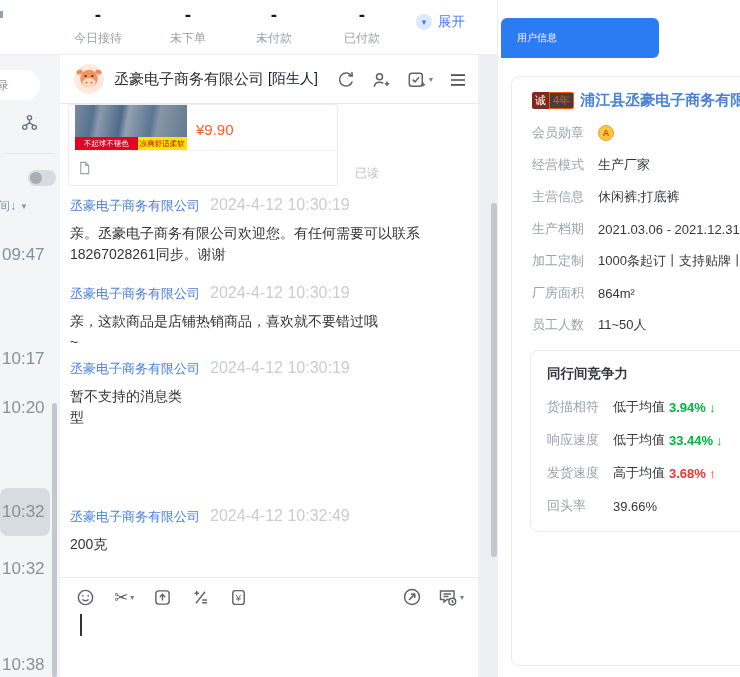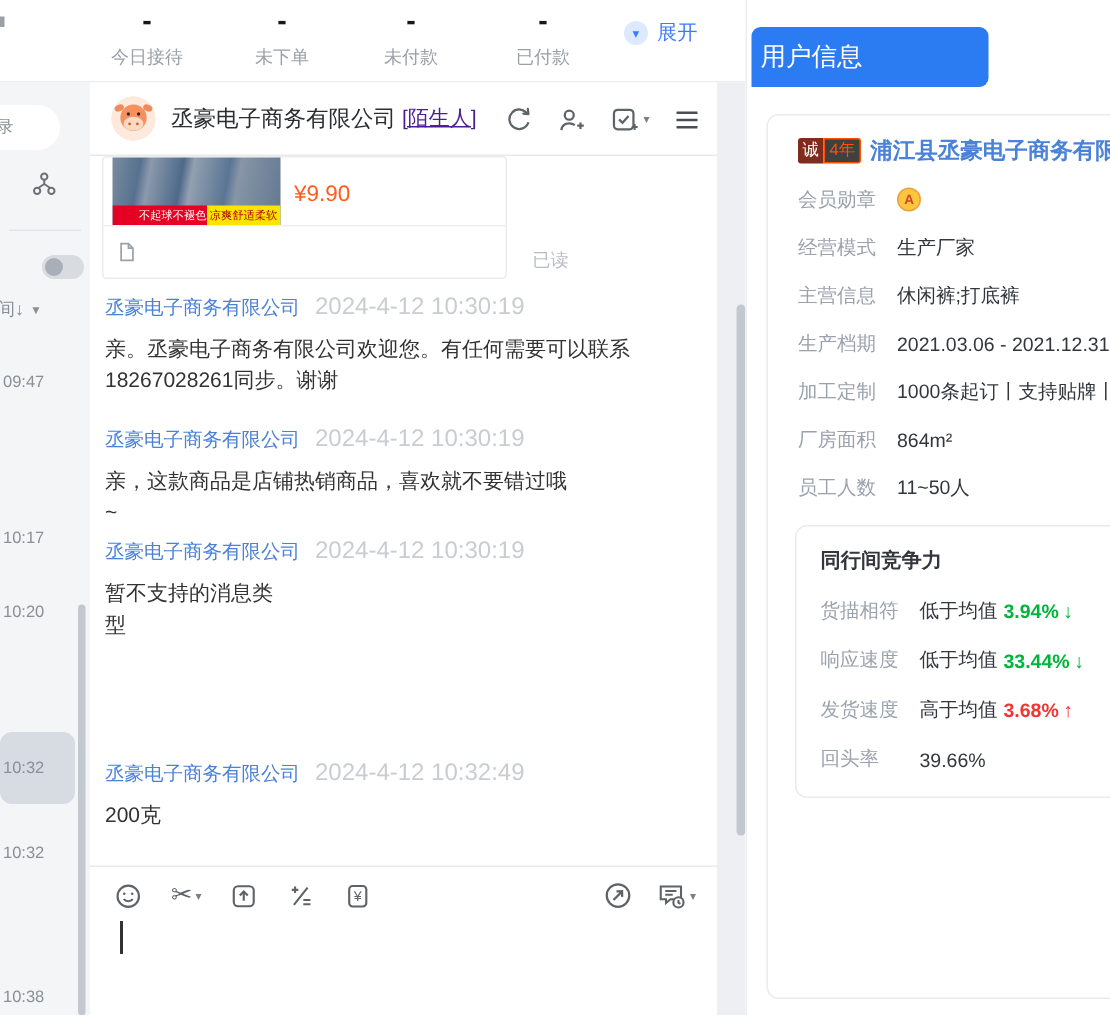--- a/index.html
+++ b/index.html
@@ -23,45 +23,45 @@
   
   .left-col { position:absolute; left:0; top:55px; width:60px; height:622px; background:#f4f5f7; overflow:hidden; }
   .pill { position:absolute; left:-16px; top:15px; width:56px; height:30px; background:#fff; border-radius:16px;
     color:#8a8f98; font-size:11px; line-height:30px; padding-left:14px; overflow:hidden;}
   .org-ico { position:absolute; left:20px; top:58px; }
   .lc-div { position:absolute; left:6px; top:98px; width:48px; height:1px; background:#e3e5e9; }
   .toggle { position:absolute; left:28px; top:115px; width:28px; height:16px; border-radius:8px; background:#d8dbe0; }
   .toggle .knob { position:absolute; left:2px; top:2px; width:12px; height:12px; border-radius:50%; background:#a9afb9; }
   .sort { position:absolute; left:-2px; top:143px; color:#8a9099; font-size:12px; display:flex; align-items:center; gap:4px;}
   .sort .car { font-size:8px; }
-  .time-row { position:absolute; left:0; width:50px; height:48px; color:#8a9099; font-size:11px;
+  .time-row { position:absolute; left:0; width:50px; height:48px; color:#8a9099; font-size:17px;
     display:flex; align-items:center; padding-left:2px; border-radius:8px; cursor:pointer;}
   .time-row.selected { background:#d7dbe2; }
   .lc-scroll { position:absolute; left:52px; top:348px; width:5px; height:274px; background:#c3c7ce; border-radius:3px; }
 
   
   .chat { position:absolute; left:60px; top:55px; width:418px; height:622px; background:#fff; }
   .chat-header { position:absolute; left:0; top:0; width:418px; height:49px; border-bottom:1px solid #e7e9ec;
     display:flex; align-items:center; }
   .avatar { width:30px; height:30px; margin-left:14px; border-radius:50%; overflow:hidden; flex:0 0 auto;}
   .chat-title { margin-left:10px; font-size:15px; color:#2b2d31; white-space:nowrap;}
-  .chat-tag { color:#4c1d95; font-size:14px; margin-left:4px;text-decoration:underline;}
+  .chat-tag { color:#0f172a; font-size:14px; margin-left:4px;}
   .hicons { position:absolute; right:10px; top:0; height:49px; display:flex; align-items:center; gap:15px;}
   .icon-btn { display:inline-flex; align-items:center; color:#5f6368; cursor:pointer; }
   .icon-btn svg { display:block; }
   .caret-sm { font-size:8px; color:#7a7f87; margin-left:2px; }
 
   
   .product-card { position:absolute; left:8px; top:49px; width:270px; background:#fff;
     border:1px solid #ececec; border-radius:3px; }
   .p-top { position:relative; height:45px; }
   .p-img { position:absolute; left:6px; top:0; width:112px; height:45px; overflow:hidden;
     background:linear-gradient(100deg,#7a8ba0 0%,#56718f 16%,#8b99ab 22%,#4e6a8a 40%,#93a0b0 46%,#5a7594 66%,#8795a7 72%,#62788f 100%); }
   .p-banner { position:absolute; left:0; bottom:0; width:100%; height:13px; display:flex; }
-  .p-banner .rb { flex:0 0 56%; background:#e60023; color:#fff; font-size:7.5px; line-height:13px; text-align:right; white-space:nowrap; overflow:hidden;}
+  .p-banner .rb { flex:0 0 56%; background:#e60023; color:#fff; font-size:7.5px; line-height:13px; text-align:center; white-space:nowrap; overflow:hidden;}
   .p-banner .yb { flex:1; background:#ffe400; color:#b00000; font-size:7.5px; line-height:13px; text-align:center; white-space:nowrap; overflow:hidden;}
   .p-price { position:absolute; left:127px; top:16px; color:#ff5c1a; font-size:15px; }
   .p-link-row { border-top:1px solid #efefef; height:35px; display:flex; align-items:center; padding:0 8px; }
   .p-link { color:#4a7fe0; font-size:13.5px; white-space:nowrap; overflow:hidden; text-overflow:ellipsis; flex:1; cursor:pointer;}
   .read { color:#b8bcc2; font-size:12px; }
   .read-float { position:absolute; left:295px; top:110px; }
 
   
   .msg { position:absolute; left:10px; width:400px; }
   .m0{top:141px}.m1{top:229px}.m2{top:304px}.m3{top:389px}.m4{top:452px}
@@ -80,21 +80,21 @@
   .cursor { position:absolute; left:20px; top:36px; width:1.5px; height:22px; background:#333; animation:blink 1s steps(1) infinite; }
   @keyframes blink { 50% { opacity:0; } }
 
   
   .gutter { position:absolute; left:478px; top:55px; width:19px; height:622px; background:#edeff3; }
   .gutter .thumb { position:absolute; left:13px; top:148px; width:6px; height:354px; background:#c3c7ce; border-radius:3px; }
 
   
   .right-panel { position:absolute; left:497px; top:0; width:243px; height:677px; background:#fff; border-left:1px solid #eceef2;}
   .tab { position:absolute; left:3px; top:18px; width:158px; height:40px; background:#2b7bf3; border-radius:6px 6px 6px 0;
-    color:#fff; font-size:17px; line-height:40px; padding-left:6px; cursor:pointer;}
+    color:#fff; font-size:10px; line-height:40px; padding-left:16px; cursor:pointer;}
   .main-card { position:absolute; left:13px; top:76px; width:262px; height:590px; background:#fff;
     border:1px solid #e9ebef; border-radius:8px; padding:14px 0 0 20px; }
   .co-name-row { display:flex; align-items:center; gap:6px; white-space:nowrap; }
   .badge { display:inline-flex; height:17px; flex:0 0 auto;}
   .badge .b1 { background:#7f2c1e; color:#fff; font-size:11px; line-height:17px; padding:0 3px; border-radius:2px 0 0 2px;}
   .badge .b2 { background:#404040; border:1px solid #ff5000; color:#ff5000; font-size:11px; line-height:15px; padding:0 3px; border-radius:0 2px 2px 0;}
   .co-name { color:#4a82d8; font-size:15px; font-weight:bold; }
   .inforow { display:flex; margin-top:14px; font-size:13px; align-items:center; white-space:nowrap;}
   .inforow .lab { color:#9aa2ad; width:66px; flex:0 0 auto;}
   .inforow .val { color:#33373d; }

